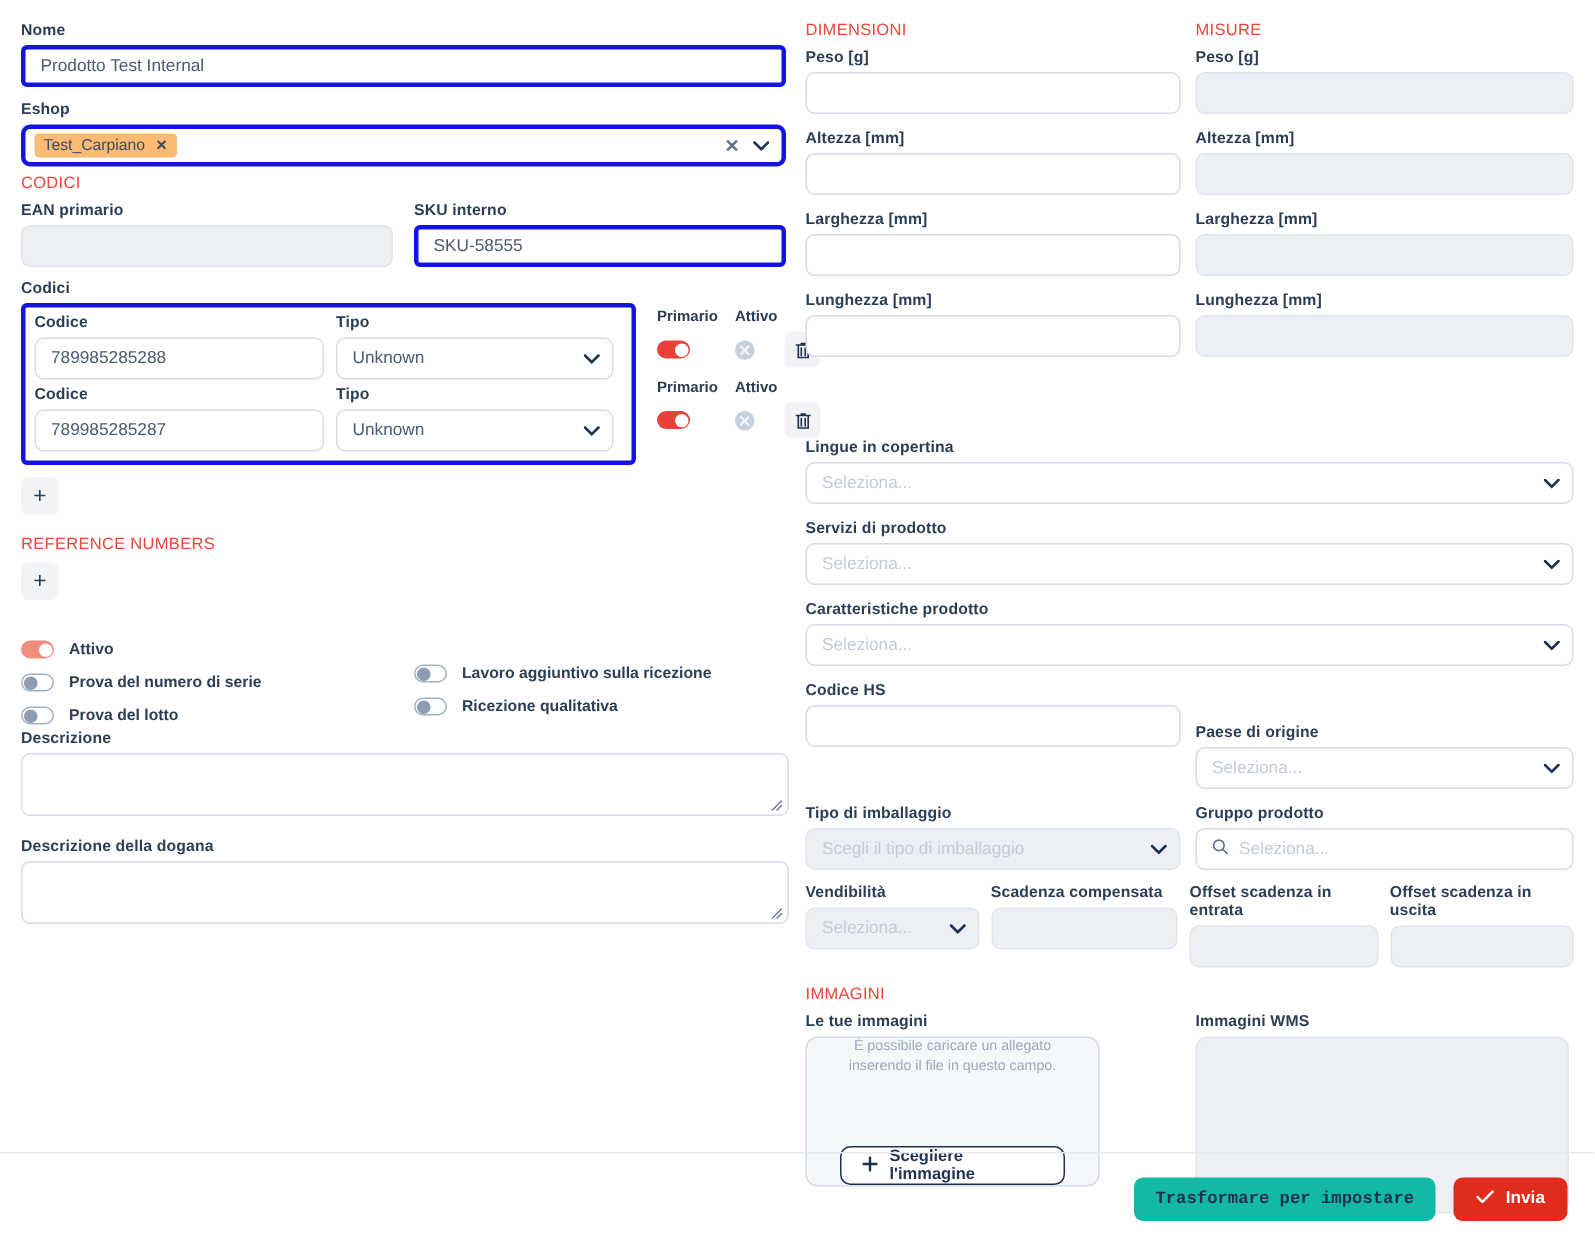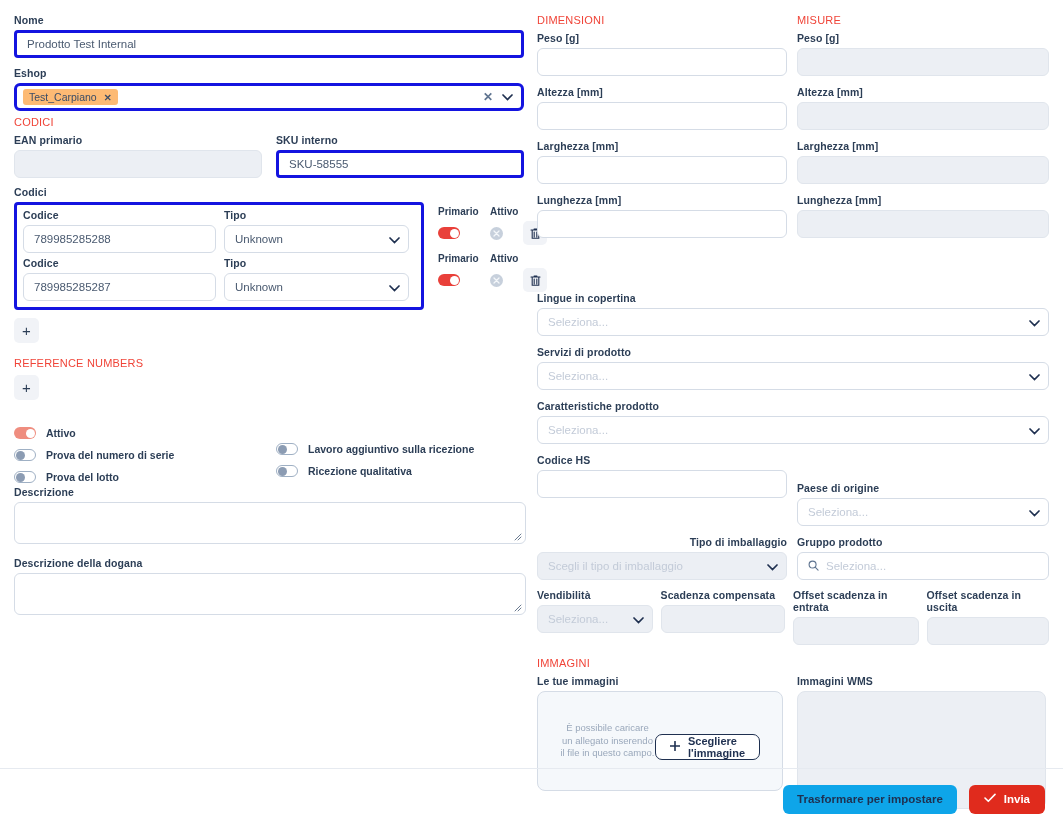--- a/index.html
+++ b/index.html
@@ -156,23 +156,23 @@
 
   
   .searchsel {
     width:100%; height:28px; border:1px solid #d5dce6; border-radius:6px; background:#fff;
     display:flex; align-items:center; gap:7px; padding: 0 10px;
     font-size:11.5px; color:#c3cbd8;
   }
 
   
   .dropzone {
-    width: 246px; height: 100px;
+    width: 196px; height: 100px;
     border: 1px solid #d5dce6; border-radius: 8px; background:#f5f8fb;
-    display:flex; flex-direction:row; align-items:center; justify-content:space-between;
+    display:flex; flex-direction:column; align-items:center; justify-content:space-between;
     padding: 0 22px;
   }
   .dz-text { font-size: 9.5px; color:#9aa8bb; text-align:center; line-height: 1.35; }
   .dz-btn {
     margin-top: 11px;
     border: 1.4px solid #1f3050; border-radius: 7px; background:#fff;
     height: 26px; padding: 0 14px;
     display:flex; align-items:center; gap: 8px;
     font-size: 11px; font-weight:bold; color:#1f3050; cursor:pointer;
   }
@@ -182,22 +182,22 @@
 
   
   .footer {
     position:absolute; left:0; right:0; bottom: 0; height: 61px;
     border-top: 1px solid #e6eaf0;
     display:flex; align-items:center; justify-content:flex-end; gap: 12px;
     padding-right: 18px;
   }
   .btn-sec {
     height: 29px; padding: 0 14px; border-radius: 6px; border: none;
-    background:#0ea5e9; color:#1f3050; font-weight:bold; font-size: 11.5px;
-    font-family:Liberation Sans, sans-serif; cursor:pointer;
+    background:#14b8a6; color:#1f3050; font-weight:bold; font-size: 11.5px;
+    font-family:Liberation Mono, monospace; cursor:pointer;
   }
   .btn-pri {
     height: 29px; padding: 0 15px; border-radius: 6px; border: none;
     background:#e02b1d; color:#fff; font-weight:bold; font-size: 11.5px;
     font-family:"Liberation Sans", sans-serif; cursor:pointer;
     display:flex; align-items:center; gap: 8px;
   }
 </style>
 </head>
 <body>
@@ -477,21 +477,21 @@
             <span class="chev">
               <svg width="11" height="7" viewBox="0 0 11 7">
                   <path d="M1 1 L5.5 5.5 L10 1" stroke="#1f3050" stroke-width="1.7" fill="none" stroke-linecap="round"></path>
                 </svg>
             </span>
           </div>
         </div>
       </div>
 
       <div style="display:flex; gap:10px; margin-bottom:9px;">
-        <div style="width:250px;text-align:right;">
+        <div style="width:250px;">
           <label class="fl">Tipo di imballaggio</label>
           <div class="selwrap">
             <div class="selbox ph dis">
               <span>Scegli il tipo di imballaggio</span>
             </div>
             <span class="chev">
               <svg width="11" height="7" viewBox="0 0 11 7">
                   <path d="M1 1 L5.5 5.5 L10 1" stroke="#1f3050" stroke-width="1.7" fill="none" stroke-linecap="round"></path>
                 </svg>
             </span>

